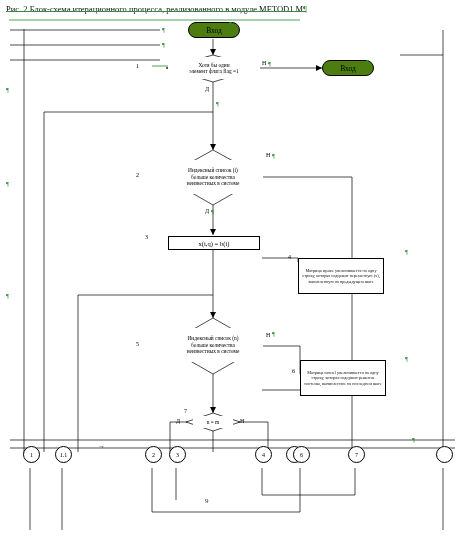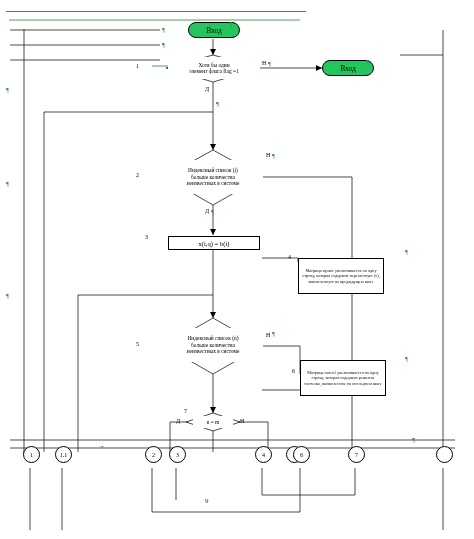--- a/index.html
+++ b/index.html
@@ -10,37 +10,40 @@
   }
   #root{position:absolute;left:0;top:0;width:474px;height:539px;}
   .cap{
     position:absolute;left:6px;top:4px;width:440px;
     font-size:8.5px;color:#111;white-space:nowrap;
     font-family:"Liberation Serif", serif;
   }
   .cap .pil{color:#3b8f3b;}
   svg#wires{position:absolute;left:0;top:0;width:474px;height:539px;}
   .node{position:absolute;box-sizing:border-box;display:flex;align-items:center;justify-content:center;text-align:center;color:#000;}
-  .term{border:1px solid #000;border-radius:11px;background:#22c55e;font-size:7.5px;text-align:center;}
+  .term{border:1px solid #000;border-radius:11px;background:#4d7c0f;font-size:7.5px;text-align:center;}
   .dec{background:#fff;font-size:5.4px;line-height:1.18;}
   .proc{border:1px solid #000;background:#fff;font-size:6.6px;}
   .note{border:1px solid #000;background:#fff;font-size:4.3px;line-height:1.25;padding:2px 3px;color:#111;}
   .conn{position:absolute;width:15px;height:15px;border:1px solid #000;border-radius:50%;background:#fff;
         display:flex;align-items:center;justify-content:center;font-size:6px;color:#000;}
   .lbl{position:absolute;font-size:6px;color:#000;}
   .num{position:absolute;font-size:6px;color:#000;}
   .pg{position:absolute;left:205px;top:497px;font-size:7px;color:#333;}
   .strike{position:absolute;background:#2f8f3f;height:1px;}
   .pmark{position:absolute;font-size:7px;color:#222;}
 </style>
 </head>
 <body>
 
 <div id="root">
 
+  <div class="cap">
+    <span>Рис. 2 Блок-схема итерационного процесса, реализованного в модуле </span><span>METOD1.M</span><span class="pil">¶</span>
+  </div>
   <div class="strike" style="left:6px;top:11px;width:300px;"></div>
 
   <svg id="wires" viewBox="0 0 474 539">
     <g stroke="#000" stroke-width="0.7" fill="none">
 
       <line x1="24" y1="29" x2="24" y2="455"></line>
       <line x1="10" y1="30" x2="160" y2="30"></line>
       <line x1="10" y1="45" x2="160" y2="45"></line>
       <line x1="10" y1="60" x2="160" y2="60"></line>
 

